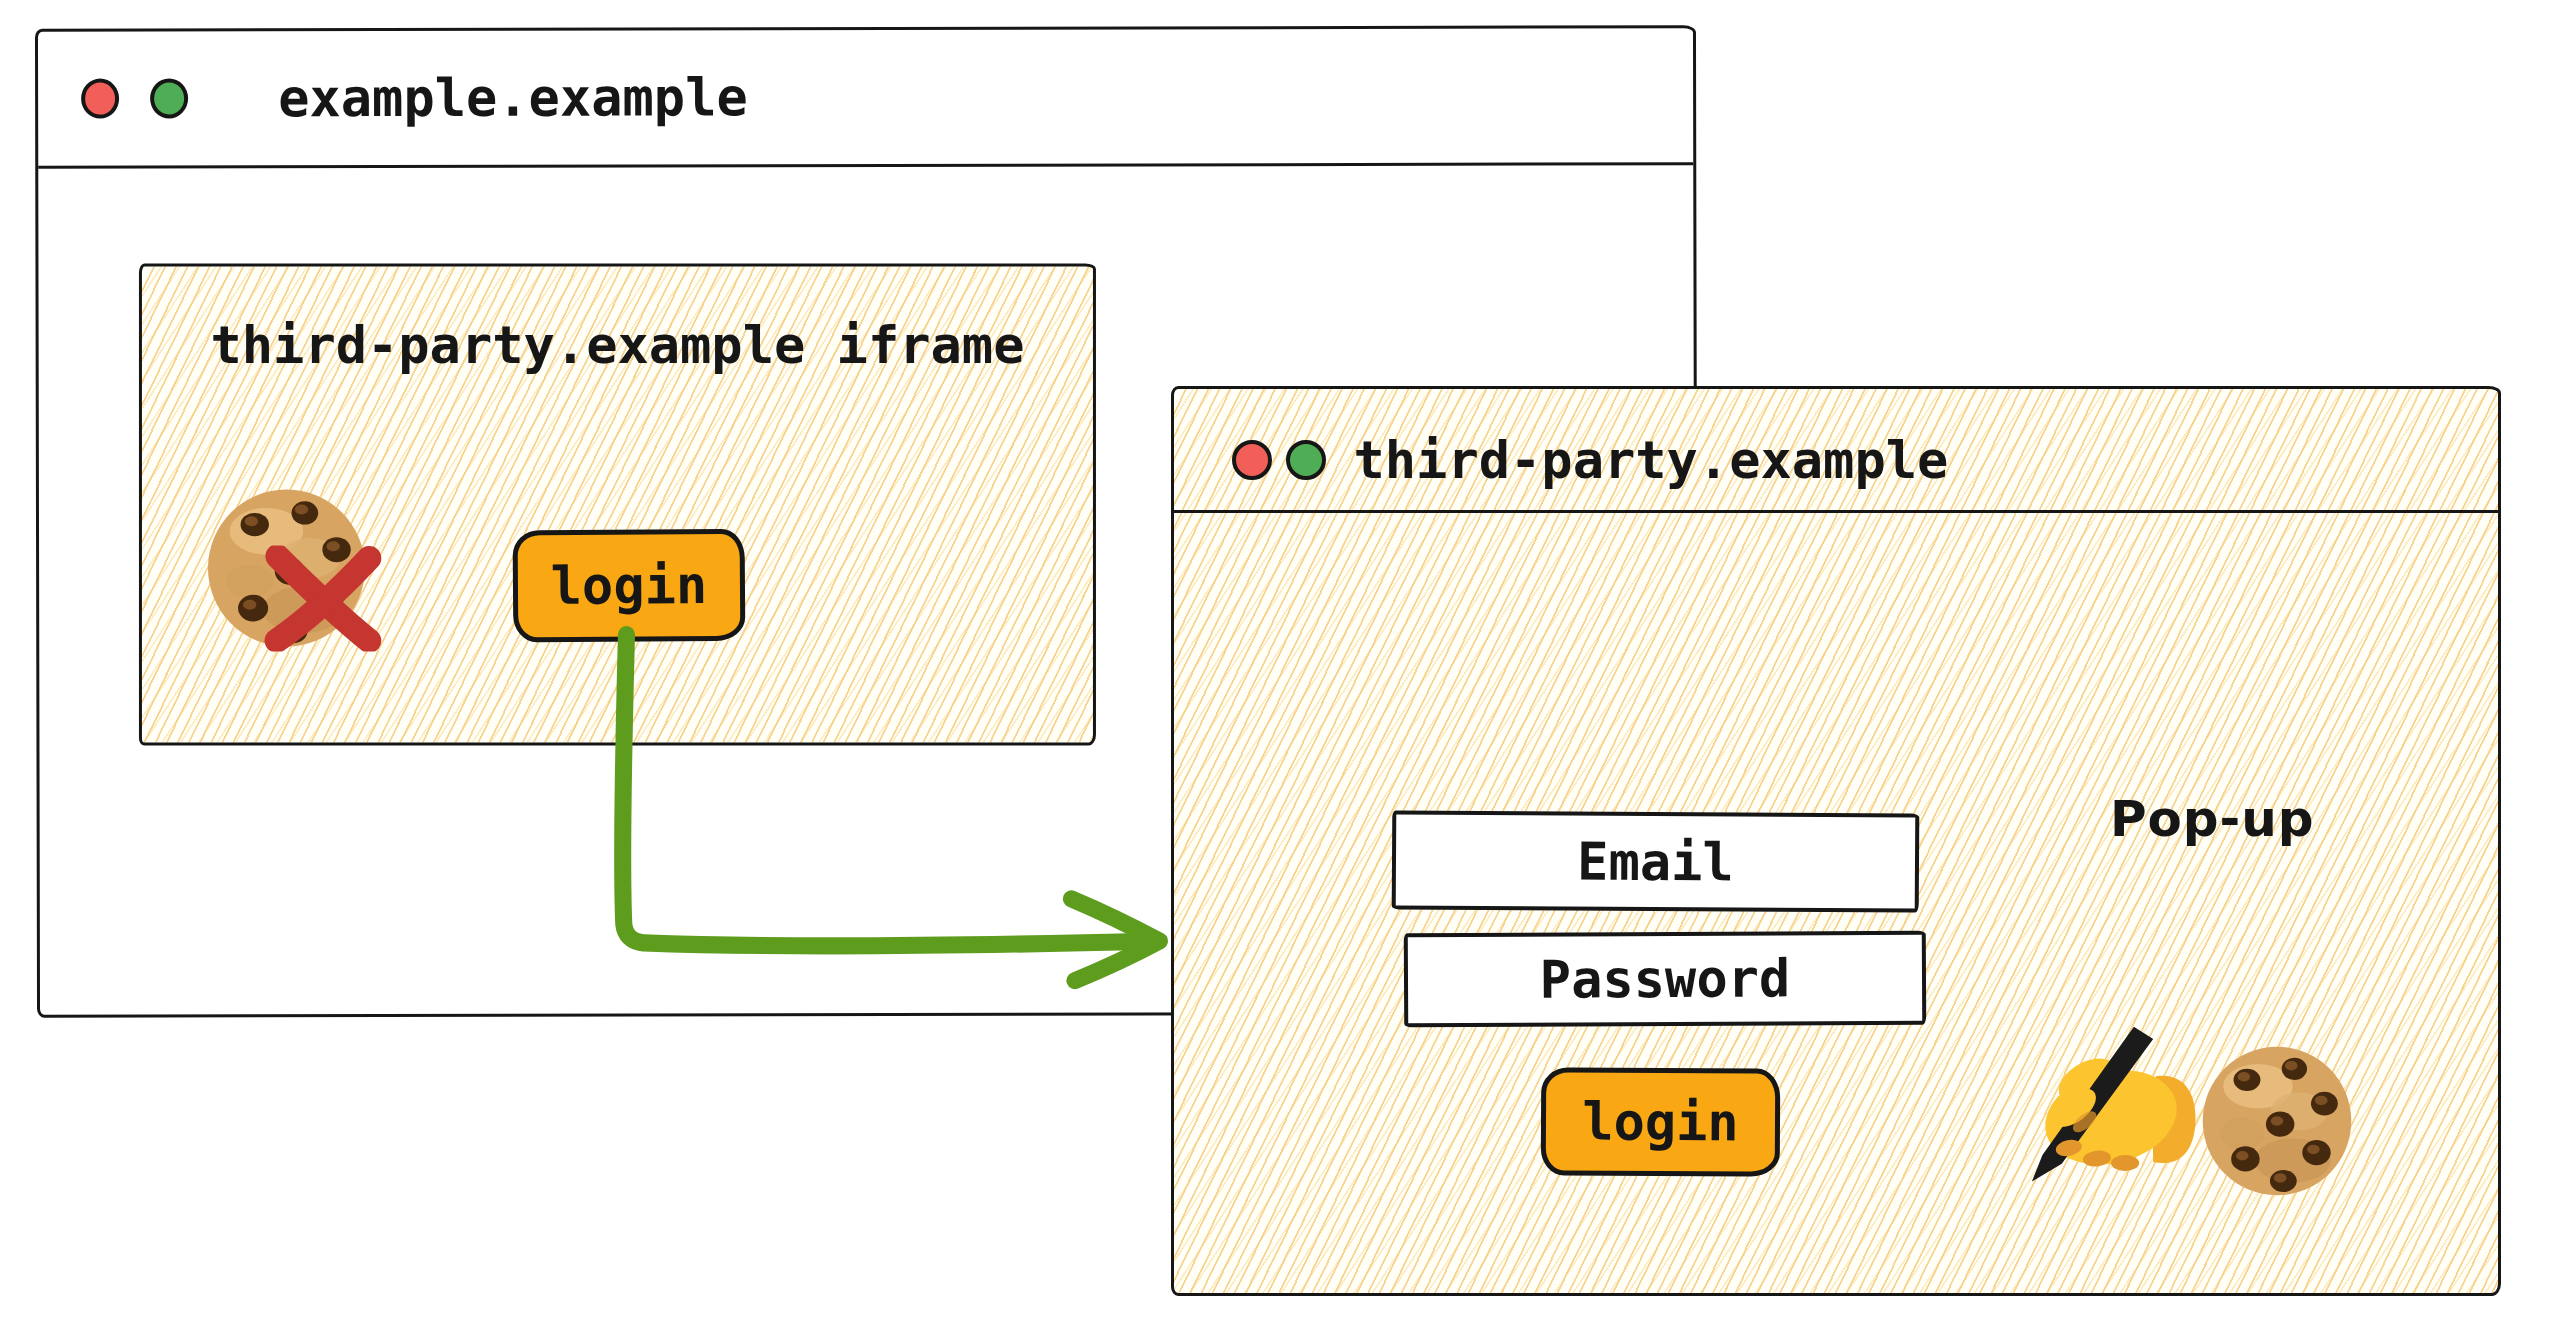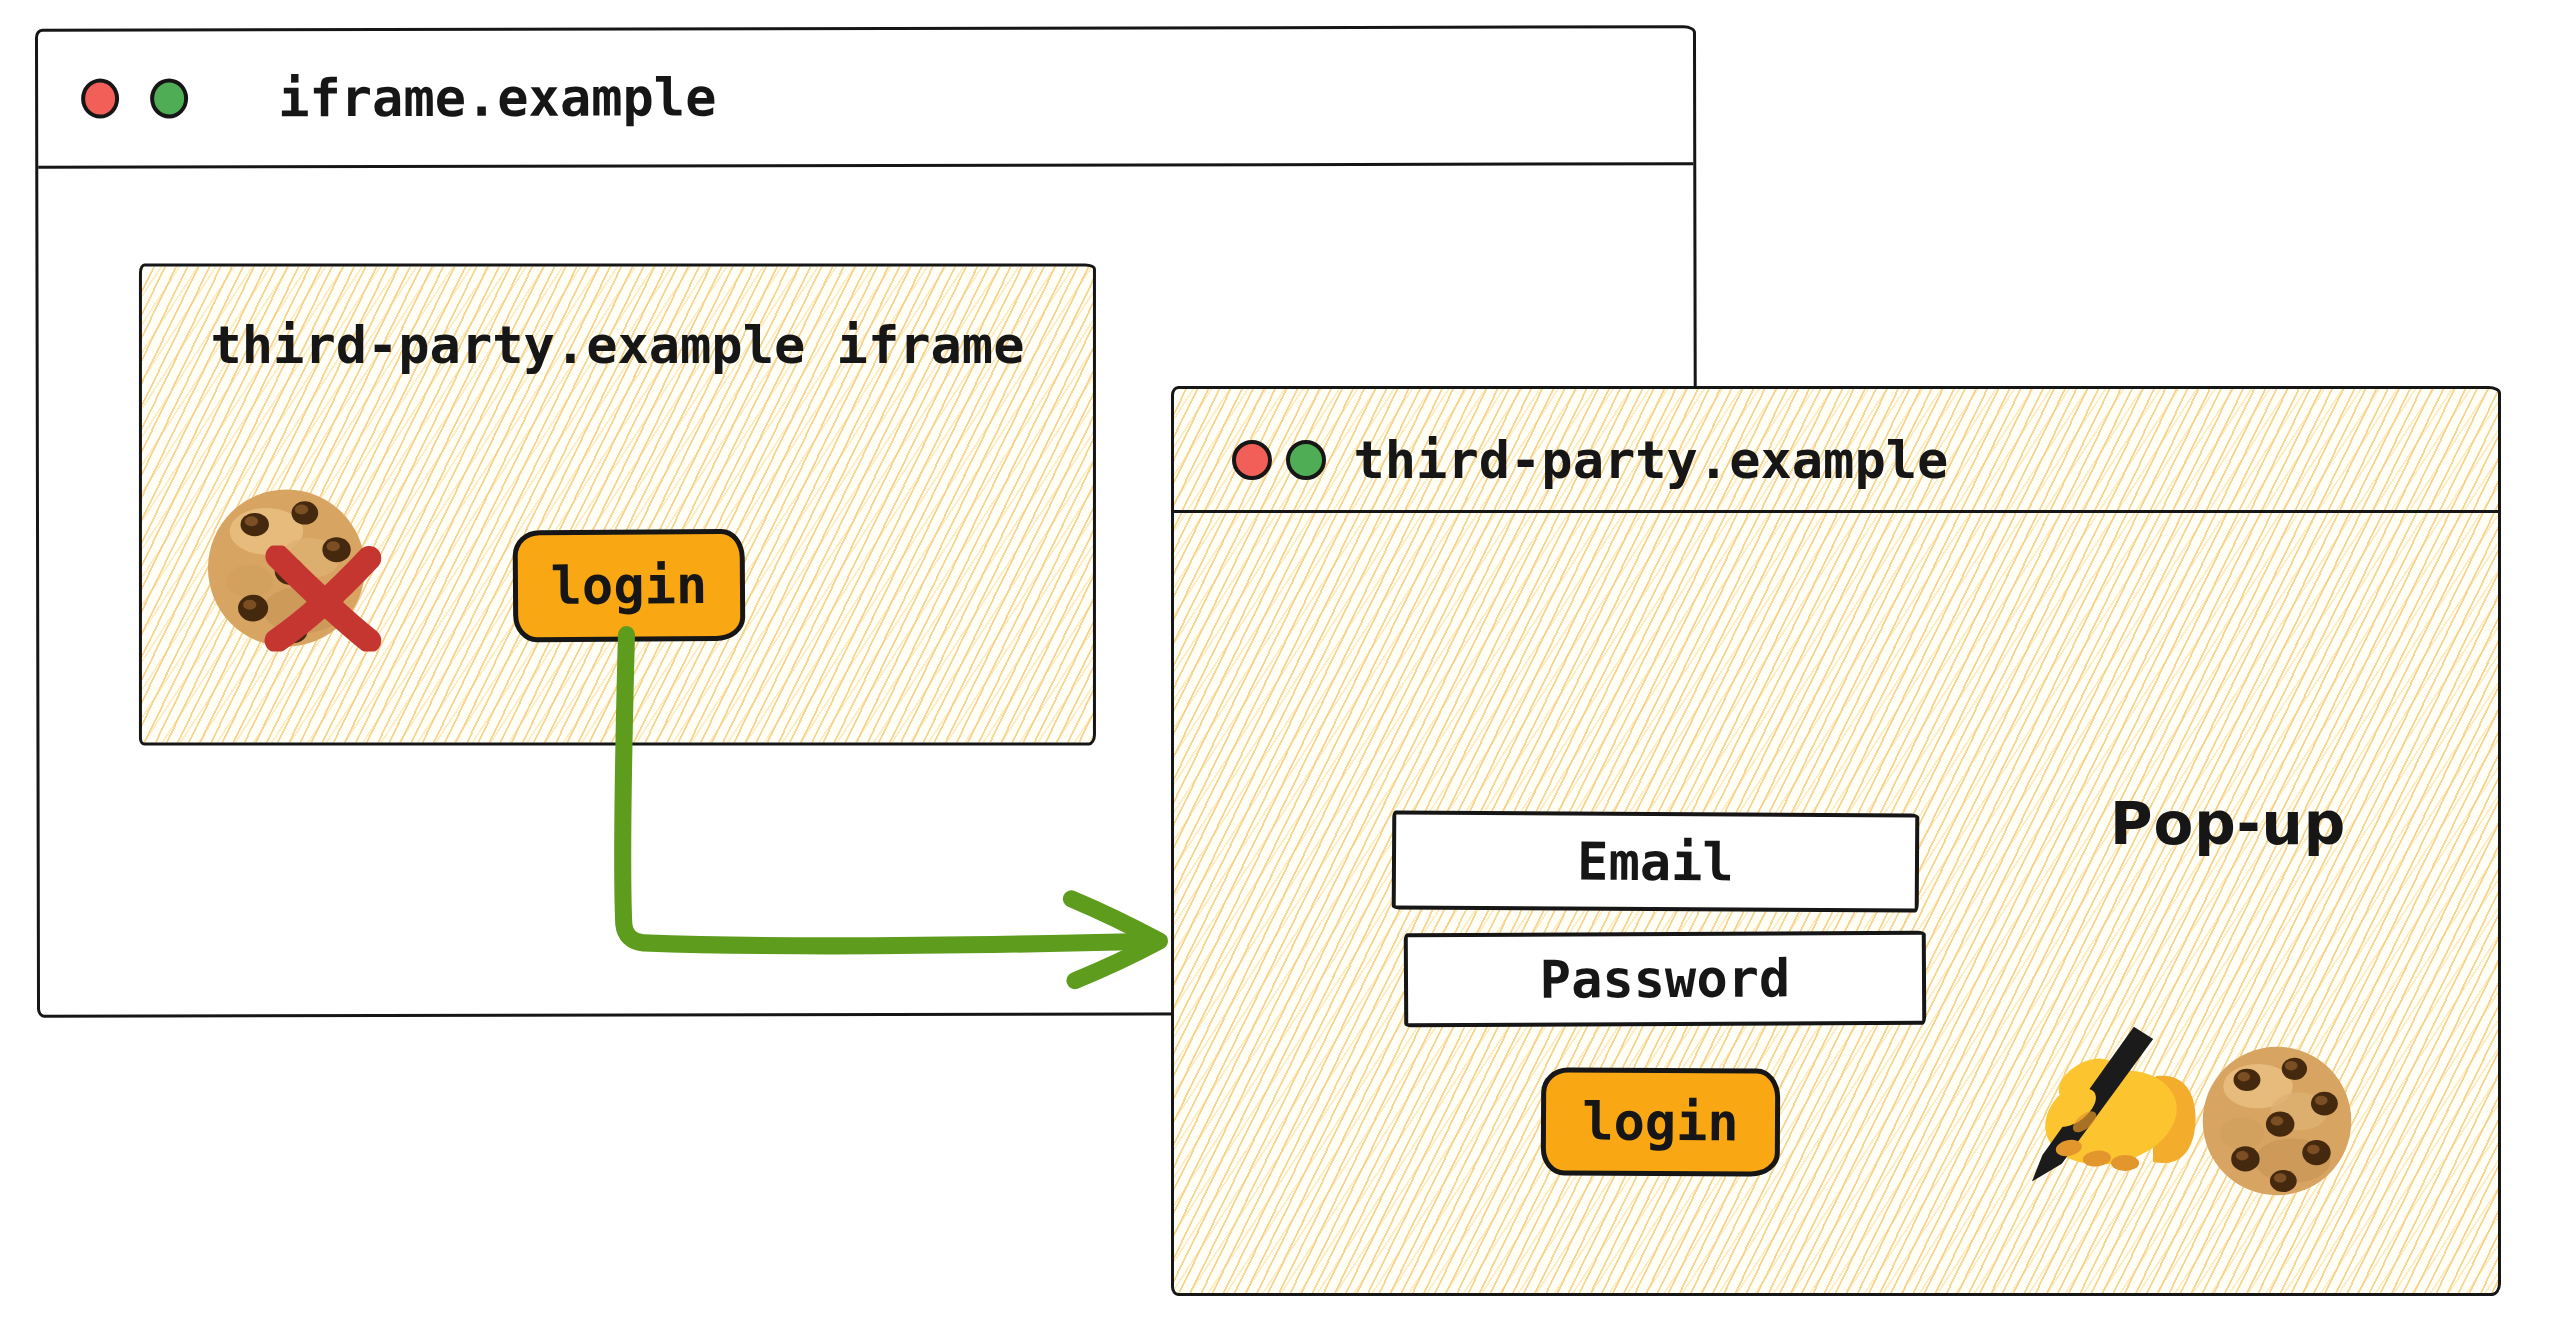--- a/index.html
+++ b/index.html
@@ -138,21 +138,21 @@
     text-align: center;
     outline: none;
   }
   .field::placeholder { color: var(--ink); opacity: 1; }
   .field.email    { left: 218px; top: 299px; width: 527px; height: 99px; transform: rotate(0.35deg); }
   .field.password { left: 230px; top: 419px; width: 522px; height: 94px; transform: rotate(-0.3deg); }
 
   .popup-label {
     position: absolute;
     left: 936px; top: 277px;
-    font-size: 58px;
+    font-size: 50px;
     font-weight: 600;
     color: var(--ink);
     letter-spacing: 0.9px;
   }
 
   
   .iframe-cookie  { position: absolute; left: 61px;  top: 218px; }
   .blocked-cross  { position: absolute; left: 121px; top: 279px; }
   .popup-hand     { position: absolute; left: 849px;  top: 512px; }
   .popup-cookie   { position: absolute; left: 1024px; top: 529px; }
@@ -193,21 +193,21 @@
         <ellipse cx="54" cy="88" rx="8.5" ry="7" fill="#45290F"></ellipse>
           <ellipse cx="52" cy="86" rx="4" ry="3" fill="#7B4E24"></ellipse>
       </g>
     </defs>
   </svg>
 
   <section class="window opener">
     <div class="titlebar">
       <span class="light red"></span>
       <span class="light green"></span>
-      <span class="window-title mono">iframe.example</span>
+      <span class="window-title mono">example.example</span>
     </div>
 
     <div class="window-body">
       <div class="iframe-box hachure">
         <div class="iframe-heading mono">third-party.example iframe</div>
 
         <svg class="iframe-cookie" width="167" height="167" viewBox="0 0 100 100">
           <use href="#cookie-art"></use>
         </svg>
         <svg class="blocked-cross" width="119" height="106" viewBox="0 0 132 118">

